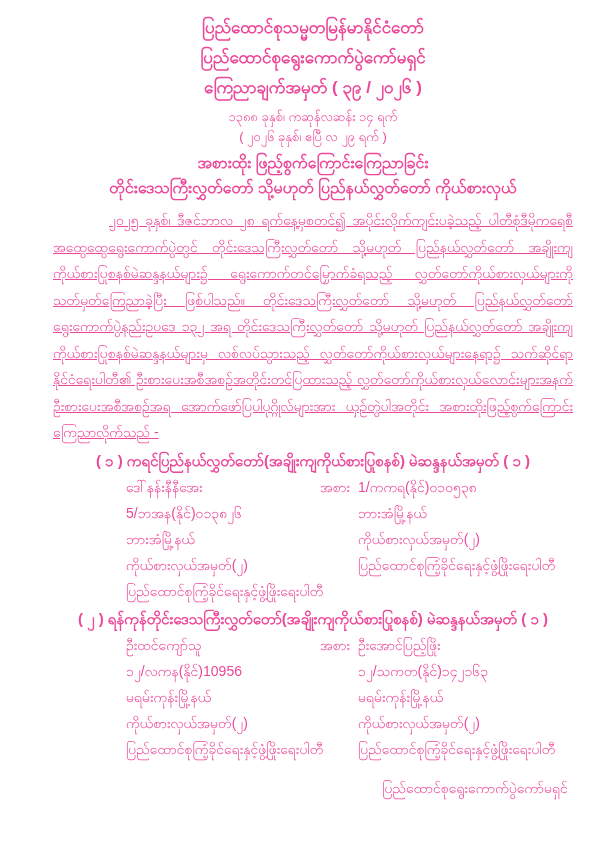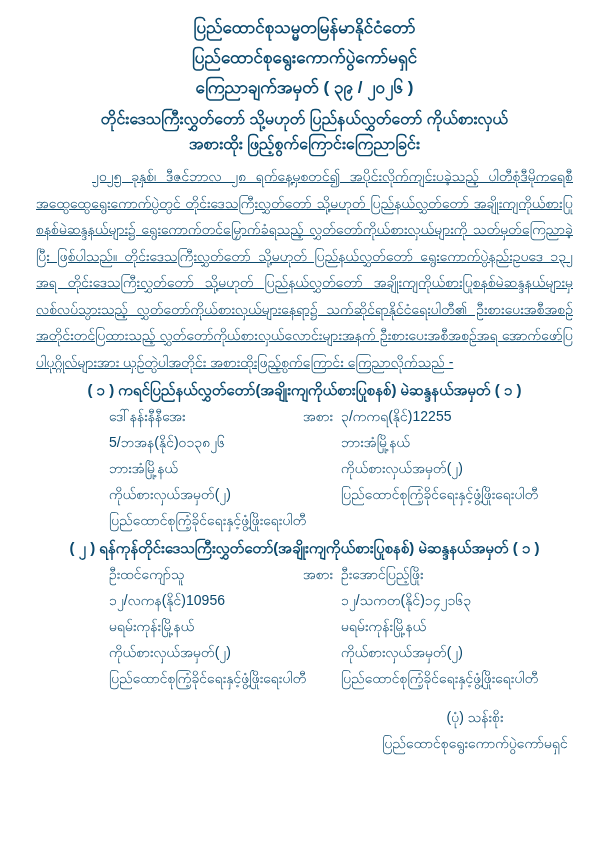--- a/index.html
+++ b/index.html
@@ -1,23 +1,23 @@
 <!DOCTYPE html>
 <html><head>
 <meta charset="utf-8">
 <style>
   html,body { margin:0; padding:0; background:#ffffff; }
   .page {
     position:relative;
     width:613px; height:860px;
     background:#ffffff;
-    color:#0c4a6e;
+    color:#ec4899;
     font-family:"Liberation Sans","DejaVu Sans",sans-serif;
     box-sizing:border-box;
-    padding:13px 40px 0 36px;
+    padding:13px 40px 0 53px;
     overflow:hidden;
   }
   .hdr { text-align:center; }
   .hdr-bold  { font-weight:bold; font-size:17px; line-height:30px; }
   .hdr-date  { font-size:13px;  line-height:20px; }
   .hdr-dates { margin-top:4px; }
   .hdr-title { font-weight:bold; font-size:16px; line-height:25px; }
   .hdr-titles{ margin-top:3px; }
 
   .body-par {
@@ -58,43 +58,47 @@
 </style>
 </head>
 <body>
 
 <div class="page">
 
   <div class="hdr">
     <div class="hdr-bold">ပြည်ထောင်စုသမ္မတမြန်မာနိုင်ငံတော်</div>
     <div class="hdr-bold">ပြည်ထောင်စုရွေးကောက်ပွဲကော်မရှင်</div>
     <div class="hdr-bold">ကြေညာချက်အမှတ် ( ၃၉ / ၂၀၂၆ )</div>
+    <div class="hdr-dates">
+      <div class="hdr-date">၁၃၈၈ ခုနှစ်၊ ကဆုန်လဆန်း ၁၄ ရက်</div>
+      <div class="hdr-date">( ၂၀၂၆ ခုနှစ်၊ ဧပြီ လ ၂၉ ရက် )</div>
+    </div>
     <div class="hdr-titles">
+      <div class="hdr-title">အစားထိုး ဖြည့်စွက်ကြောင်းကြေညာခြင်း</div>
       <div class="hdr-title">တိုင်းဒေသကြီးလွှတ်တော် သို့မဟုတ် ပြည်နယ်လွှတ်တော် ကိုယ်စားလှယ်</div>
-      <div class="hdr-title">အစားထိုး ဖြည့်စွက်ကြောင်းကြေညာခြင်း</div>
     </div>
   </div>
 
   <p class="body-par">၂၀၂၅ ခုနှစ်၊ ဒီဇင်ဘာလ ၂၈ ရက်နေ့မှစတင်၍ အပိုင်းလိုက်ကျင်းပခဲ့သည့် ပါတီစုံဒီမိုကရေစီအထွေထွေရွေးကောက်ပွဲတွင် တိုင်းဒေသကြီးလွှတ်တော် သို့မဟုတ် ပြည်နယ်လွှတ်တော် အချိုးကျကိုယ်စားပြုစနစ်မဲဆန္ဒနယ်များ၌ ရွေးကောက်တင်မြှောက်ခံရသည့် လွှတ်တော်ကိုယ်စားလှယ်များကို သတ်မှတ်ကြေညာခဲ့ပြီး ဖြစ်ပါသည်။ တိုင်းဒေသကြီးလွှတ်တော် သို့မဟုတ် ပြည်နယ်လွှတ်တော် ရွေးကောက်ပွဲနည်းဥပဒေ ၁၃၂ အရ တိုင်းဒေသကြီးလွှတ်တော် သို့မဟုတ် ပြည်နယ်လွှတ်တော် အချိုးကျကိုယ်စားပြုစနစ်မဲဆန္ဒနယ်များမှ လစ်လပ်သွားသည့် လွှတ်တော်ကိုယ်စားလှယ်များနေရာ၌ သက်ဆိုင်ရာနိုင်ငံရေးပါတီ၏ ဦးစားပေးအစီအစဉ်အတိုင်းတင်ပြထားသည့် လွှတ်တော်ကိုယ်စားလှယ်လောင်းများအနက် ဦးစားပေးအစီအစဉ်အရ အောက်ဖော်ပြပါပုဂ္ဂိုလ်များအား ယှဉ်တွဲပါအတိုင်း အစားထိုးဖြည့်စွက်ကြောင်း ကြေညာလိုက်သည် -</p>
 
   <div>
     <div class="sec-h">( ၁ ) ကရင်ပြည်နယ်လွှတ်တော်(အချိုးကျကိုယ်စားပြုစနစ်) မဲဆန္ဒနယ်အမှတ် ( ၁ )</div>
     <div class="pair">
       <div class="col">
         <div class="row name-row">
           <span>ဒေါ်နန်းနီနီအေး</span>
           <span class="asar">အစား</span>
         </div>
         <div class="row">5/ဘအန(နိုင်)၀၁၃၈၂၆</div>
         <div class="row">ဘားအံမြို့နယ်</div>
         <div class="row">ကိုယ်စားလှယ်အမှတ်(၂)</div>
         <div class="row">ပြည်ထောင်စုကြံ့ခိုင်ရေးနှင့်ဖွံ့ဖြိုးရေးပါတီ</div>
       </div>
       <div class="col">
-        <div class="row">၃/ကကရ(နိုင်)12255</div>
+        <div class="row">1/ကကရ(နိုင်)၀၁၀၅၃၈</div>
         <div class="row">ဘားအံမြို့နယ်</div>
         <div class="row">ကိုယ်စားလှယ်အမှတ်(၂)</div>
         <div class="row">ပြည်ထောင်စုကြံ့ခိုင်ရေးနှင့်ဖွံ့ဖြိုးရေးပါတီ</div>
       </div>
     </div>
   </div>
 
   <div>
     <div class="sec-h">( ၂ ) ရန်ကုန်တိုင်းဒေသကြီးလွှတ်တော်(အချိုးကျကိုယ်စားပြုစနစ်) မဲဆန္ဒနယ်အမှတ် ( ၁ )</div>
     <div class="pair">
@@ -112,17 +116,16 @@
         <div class="row">ဦးအောင်ပြည့်ဖြိုး</div>
         <div class="row">၁၂/သကတ(နိုင်)၁၄၂၁၆၃</div>
         <div class="row">မရမ်းကုန်းမြို့နယ်</div>
         <div class="row">ကိုယ်စားလှယ်အမှတ်(၂)</div>
         <div class="row">ပြည်ထောင်စုကြံ့ခိုင်ရေးနှင့်ဖွံ့ဖြိုးရေးပါတီ</div>
       </div>
     </div>
   </div>
 
   <div class="sig">
-    <div>(ပုံ) သန်းစိုး</div>
     <div>ပြည်ထောင်စုရွေးကောက်ပွဲကော်မရှင်</div>
   </div>
 
 </div>
 
 </body></html>

